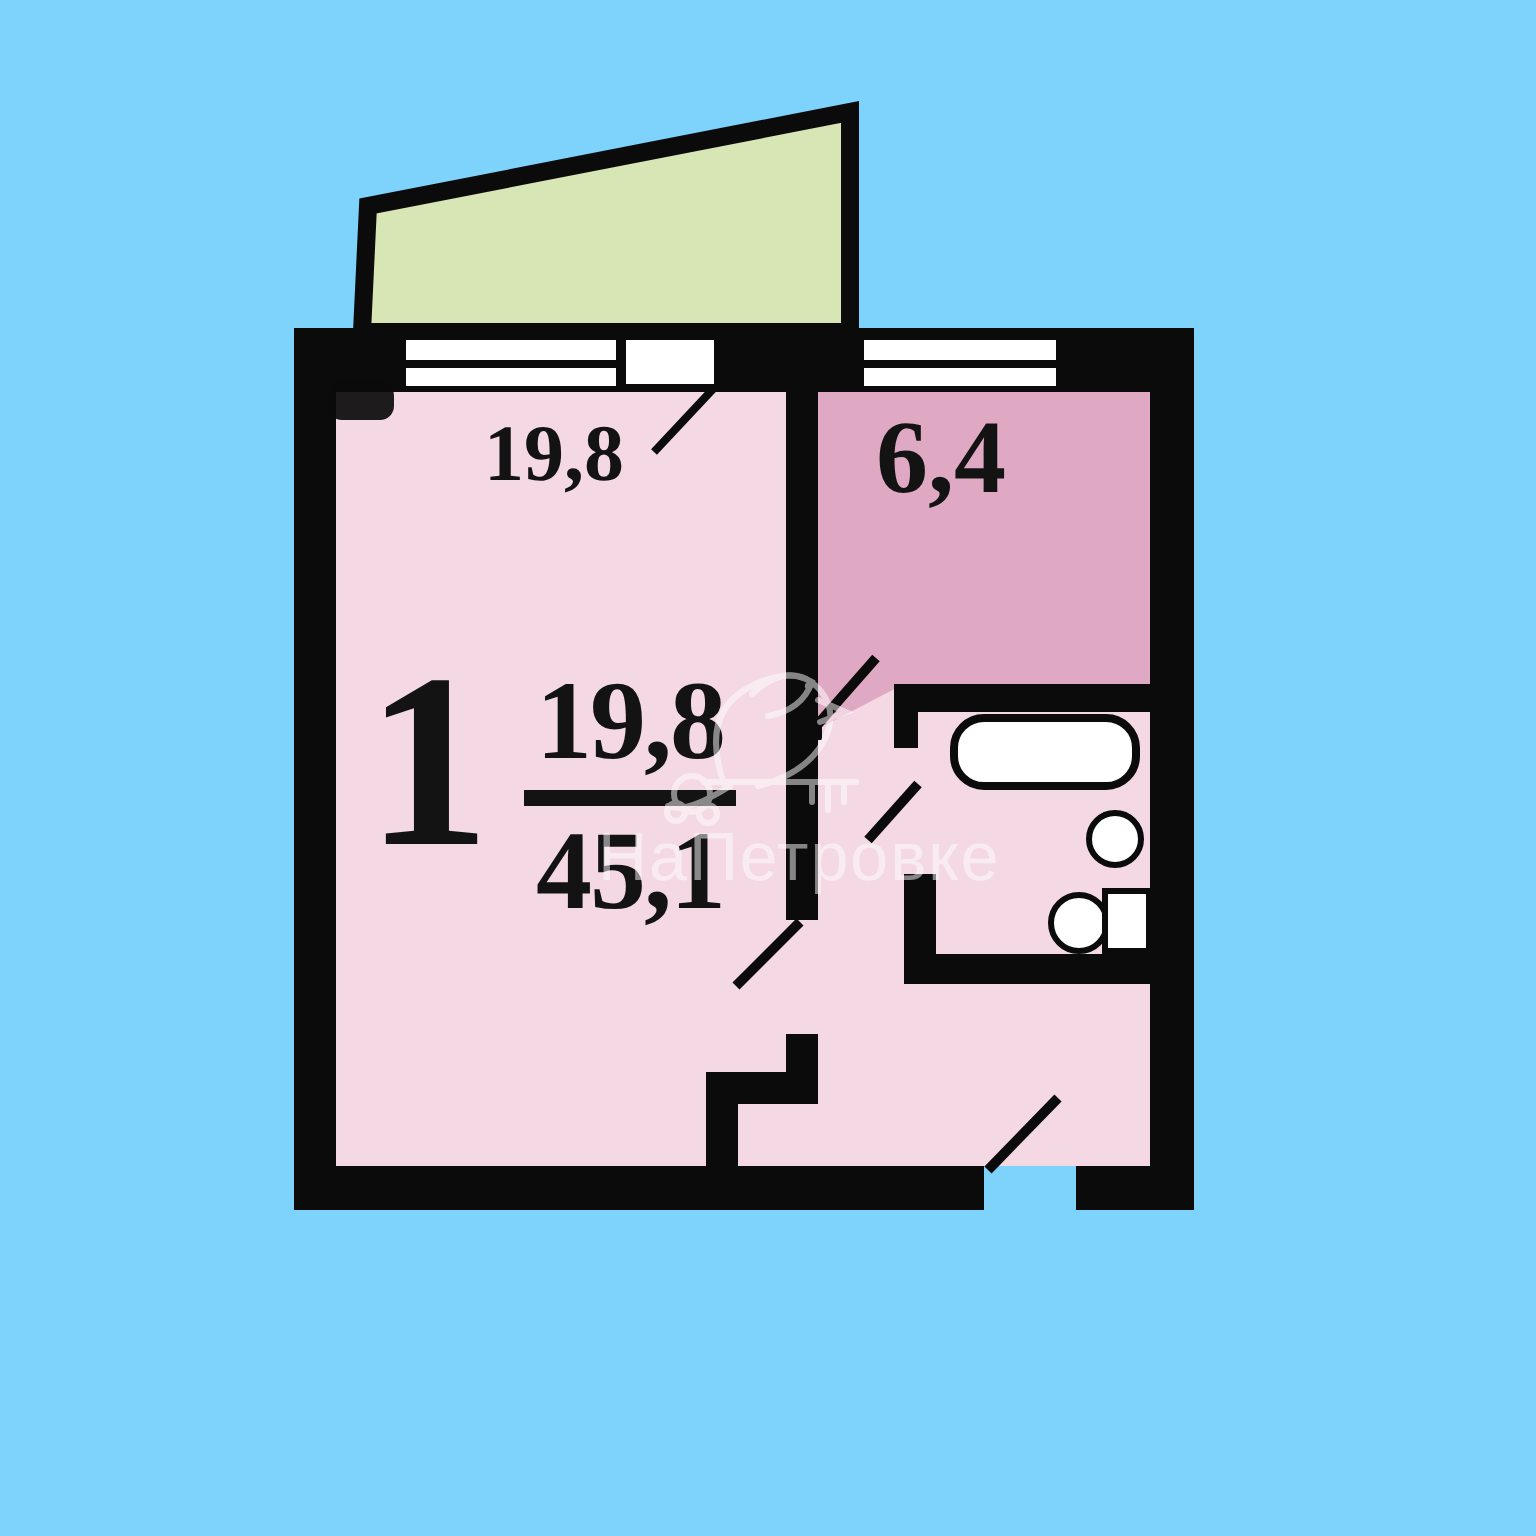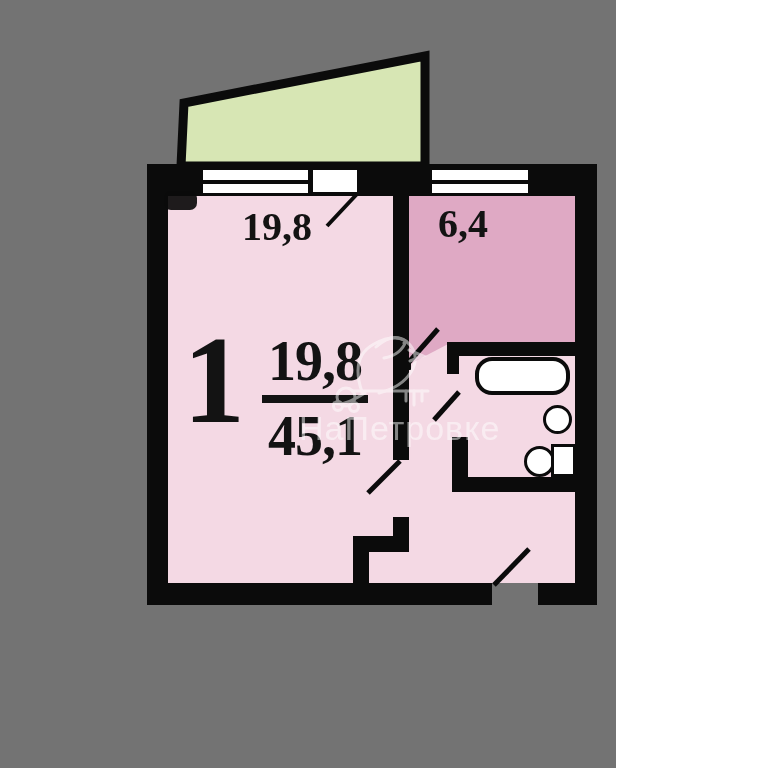--- a/index.html
+++ b/index.html
@@ -1,16 +1,16 @@
 <!DOCTYPE html>
 <html style="--wall: #0b0b0b; --room-pink: #f4d9e4; --kitchen-pink: #dfa9c4; --balcony-green: #d7e6b4; --fixture-white: #ffffff; --label: #131313;"><head>
 <meta charset="utf-8">
 <style>
   html,body{margin:0;padding:0;background:#fff;}
-  #canvas{position:relative;width:616px;height:768px;background:#737373;overflow:hidden;
+  #canvas{position:relative;width:768px;height:768px;background:#7dd3fc;overflow:hidden;
           font-family:"Liberation Serif",serif;}
   .abs{position:absolute;}
   .wall{position:absolute;background:var(--wall,#0b0b0b);}
   .winpane{position:absolute;background:#fff;}
   .area-label{position:absolute;font-weight:bold;color:var(--label,#131313);line-height:1;white-space:nowrap;}
   .fixture{position:absolute;background:var(--fixture-white,#fff);border:3px solid var(--wall,#0b0b0b);box-sizing:border-box;}
   #tub{border-radius:17px;border-width:4px;}
   .round{border-radius:50%;}
   #big-label{position:absolute;left:183px;top:319px;display:flex;align-items:flex-start;color:var(--label,#131313);}
   #rooms-count{font-size:124px;font-weight:bold;line-height:1;}
@@ -64,21 +64,21 @@
   <svg width="768" height="768">
     <line x1="327" y1="226" x2="357" y2="194" stroke="var(--wall)" stroke-width="4"></line>
     <rect x="398" y="361" width="13" height="9" fill="var(--wall)"></rect>
     <line x1="409" y1="362" x2="438" y2="329" stroke="var(--wall)" stroke-width="5"></line>
     <line x1="434" y1="420" x2="459" y2="392" stroke="var(--wall)" stroke-width="5"></line>
     <line x1="368" y1="493" x2="400" y2="461" stroke="var(--wall)" stroke-width="5"></line>
     <line x1="494" y1="585" x2="529" y2="549" stroke="var(--wall)" stroke-width="5"></line>
   </svg>
 
   <div class="area-label" style="left:242px;top:207px;font-size:40px;">19,8</div>
-  <div class="area-label" style="left:438px;top:204px;font-size:40px;">6,4</div>
+  <div class="area-label" style="left:438px;top:204px;font-size:52px;">6,4</div>
 
   <div id="big-label">
     <span id="rooms-count">1</span>
     <span id="fraction">
       <span class="num">19,8</span>
       <span class="bar"></span>
       <span class="den">45,1</span>
     </span>
   </div>
 

